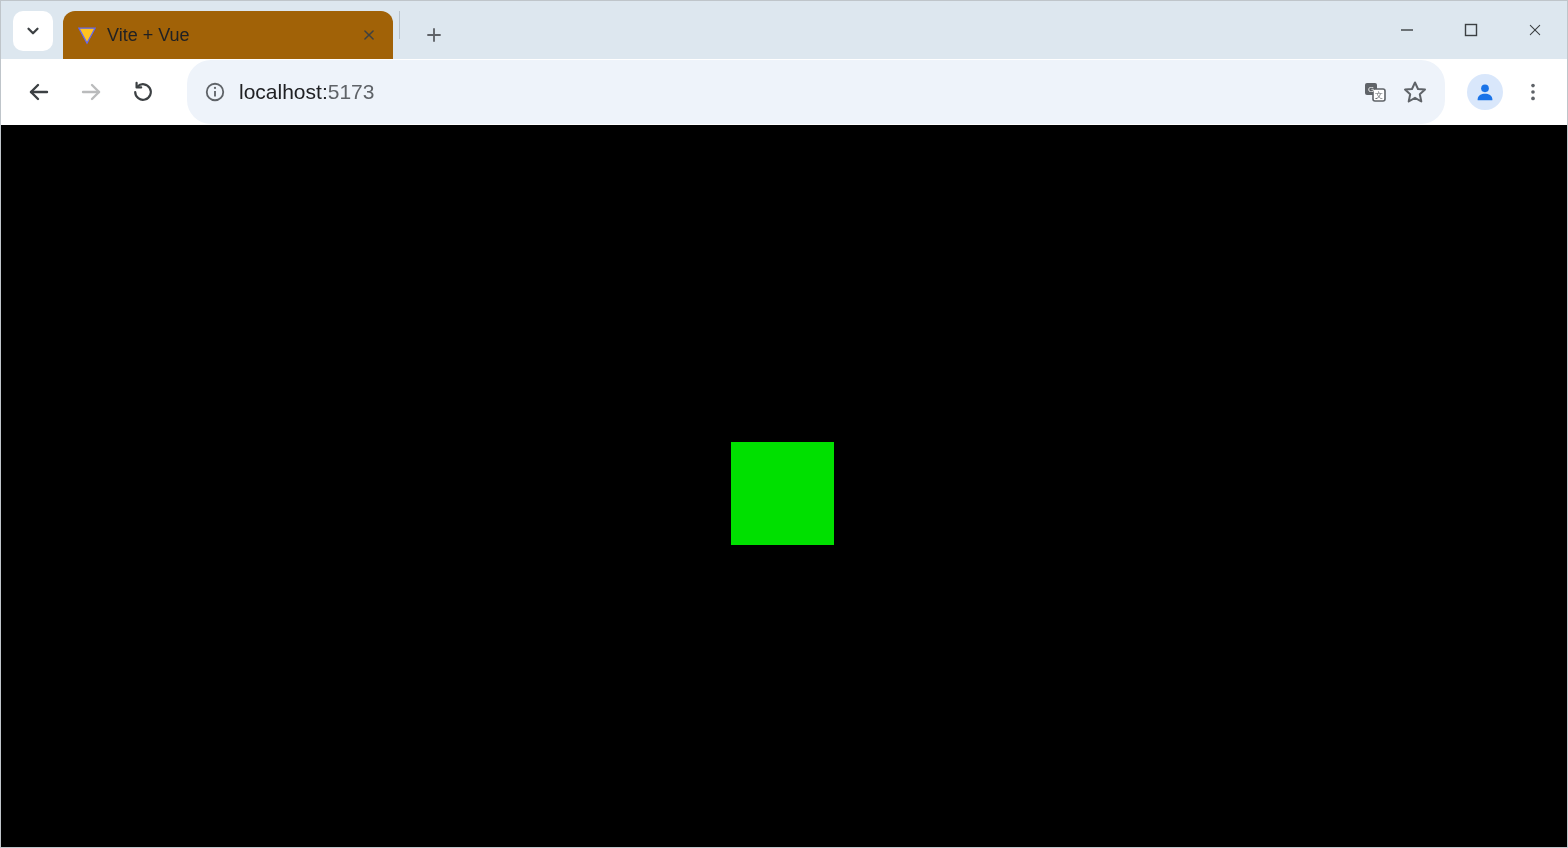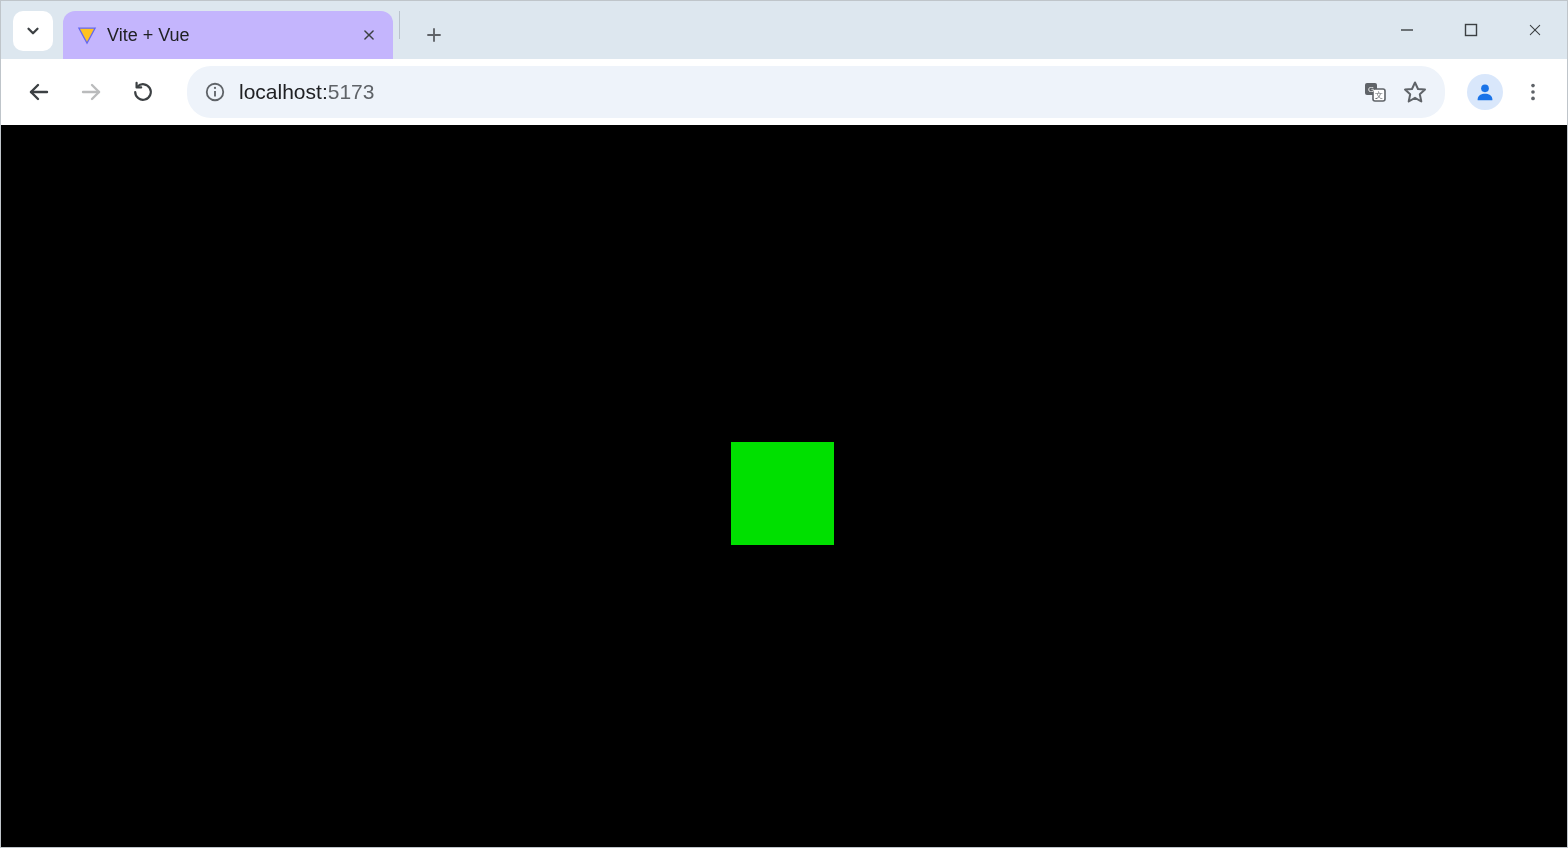--- a/index.html
+++ b/index.html
@@ -18,21 +18,21 @@
   .search-tabs-btn {
     width: 40px; height: 40px;
     background: #fff;
     border-radius: 10px;
     margin: 0 10px 8px 2px;
     display: flex; align-items: center; justify-content: center;
     cursor: pointer;
   }
   .tab {
     height: 48px;
-    background: #c4b5fd;
+    background: #a16207;
     border-radius: 12px 12px 0 0;
     display: flex;
     align-items: center;
     padding: 0 14px 0 14px;
     min-width: 330px;
     position: relative;
     cursor: pointer;
   }
   .tab .favicon { width: 20px; height: 20px; margin-right: 10px; display:flex; align-items:center; justify-content:center;}
   .tab .title { font-size: 18px; color: #202124; flex: 1; }
@@ -62,21 +62,21 @@
   .nav-btn {
     width: 44px; height:44px;
     display:flex; align-items:center; justify-content:center;
     border-radius: 50%;
     cursor:pointer;
     margin: 0 4px;
   }
   .nav-btn.disabled { opacity: .35; cursor: default; }
   .omnibox {
     flex: 1;
-    height: 52px;
+    height: 64px;
     background: #eef3fa;
     border-radius: 24px;
     display: flex;
     align-items: center;
     padding: 0 10px 0 14px;
     margin: 0 8px 0 18px;
   }
   .omnibox .site-info {
     width: 28px; height:28px; display:flex; align-items:center; justify-content:center;
     cursor:pointer; margin-right: 10px;

